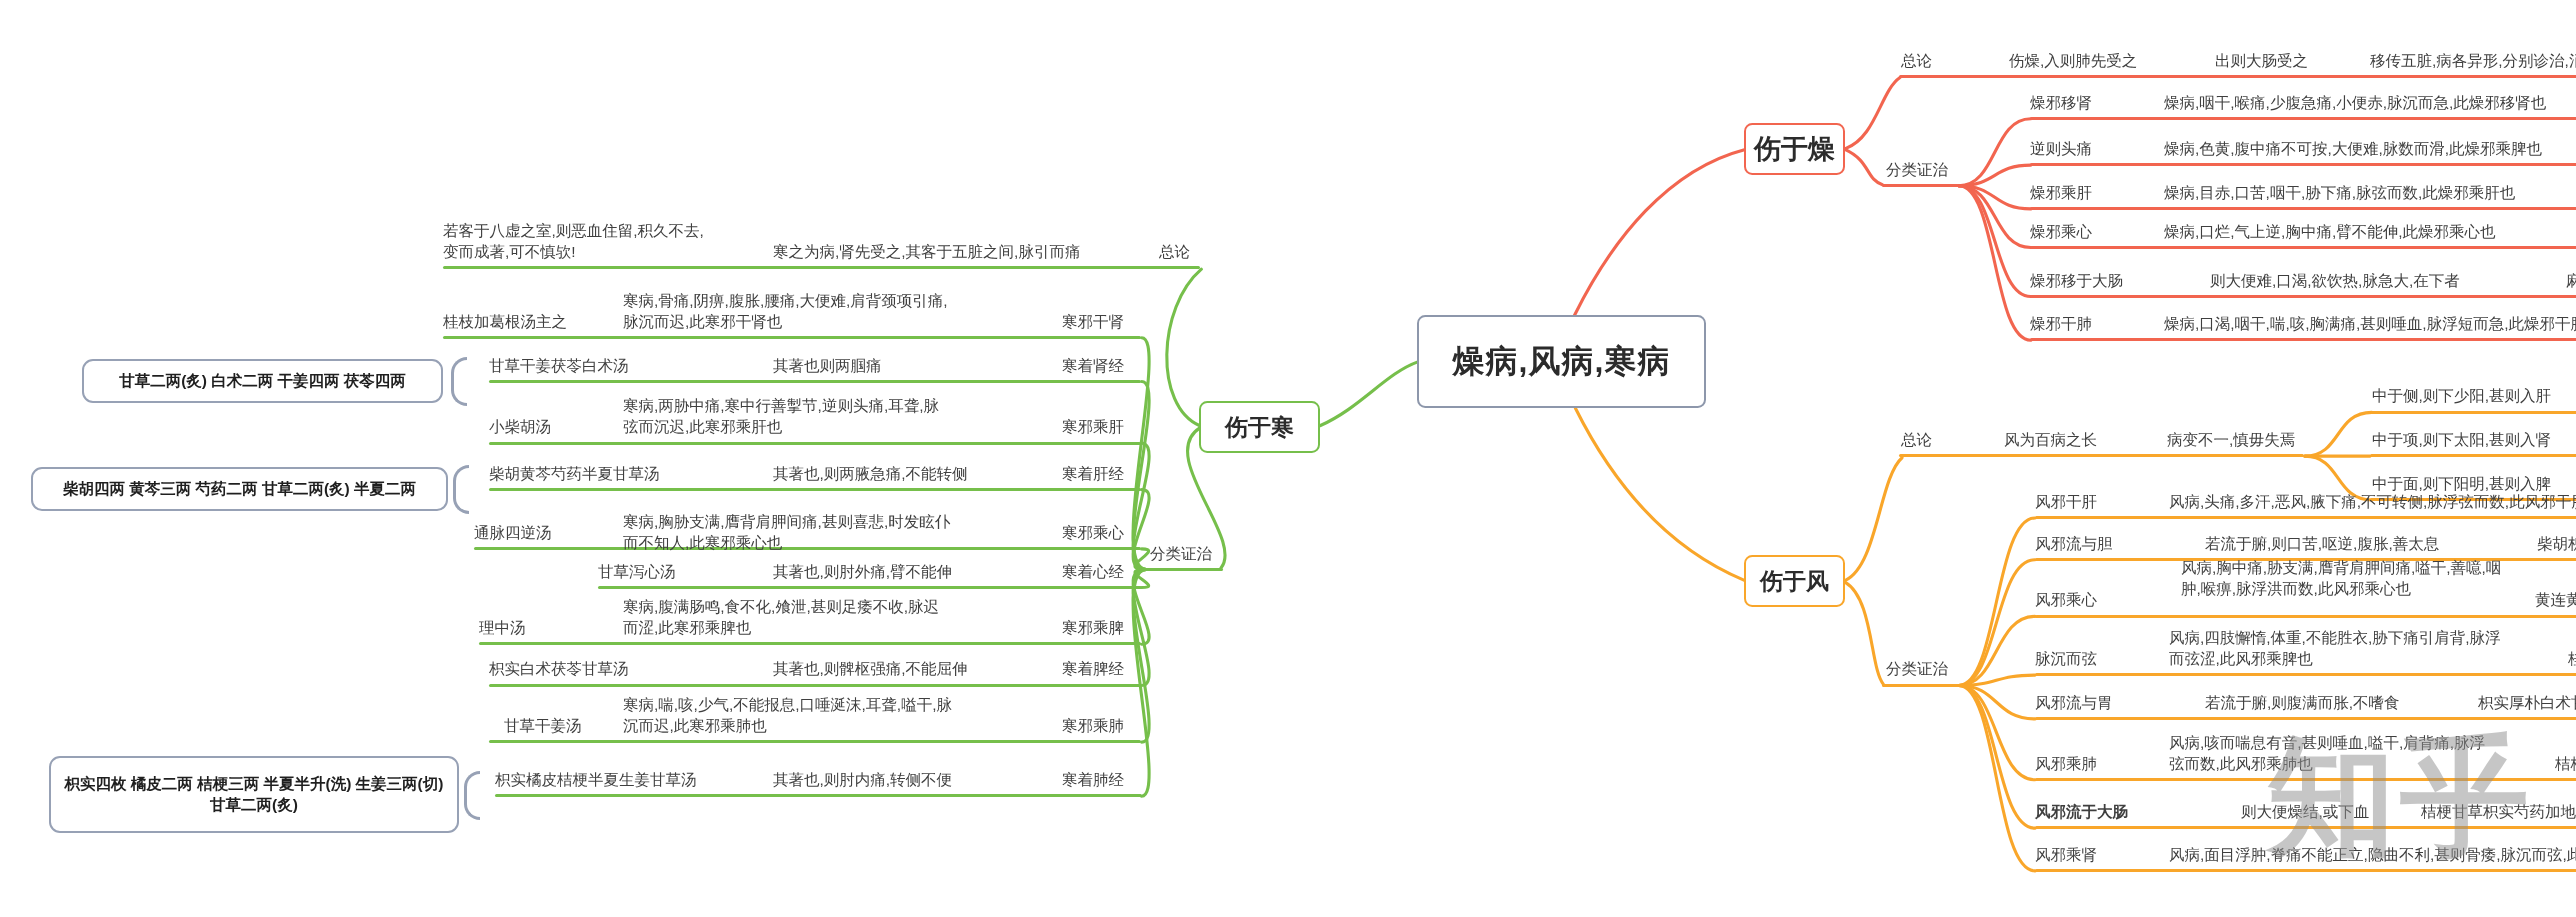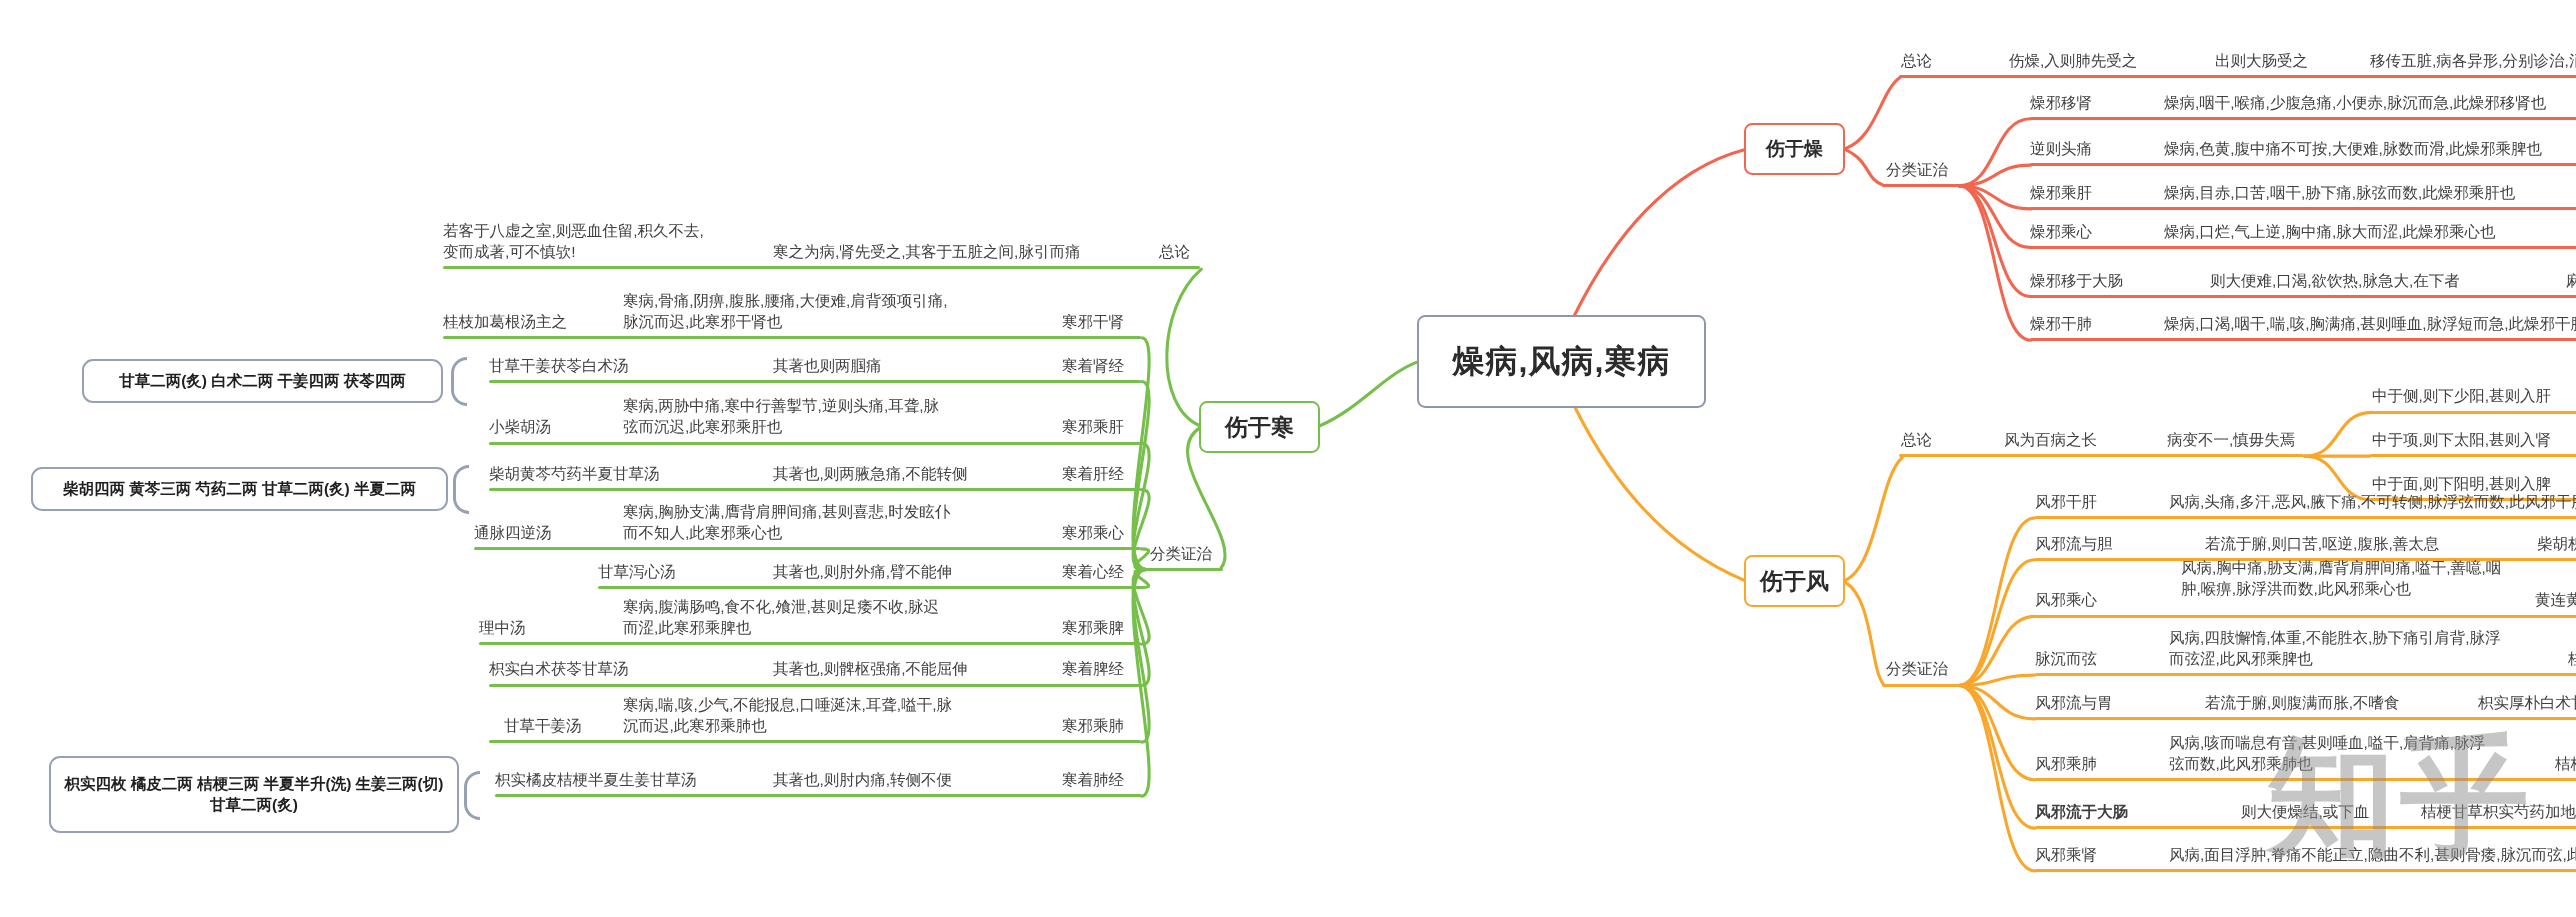--- a/index.html
+++ b/index.html
@@ -17,21 +17,21 @@
   .wrap510{white-space:normal;width:263px;}
   .ibox{position:absolute;display:flex;align-items:center;justify-content:center;
         background:#fff;border:2.6px solid #97a1b5;border-radius:11px;
         font-size:15.5px;font-weight:bold;color:#1f1f1f;text-align:center;
         padding:2.1px 8.2px;box-sizing:border-box;white-space:nowrap;}
   .ibox.wrapbox{white-space:normal;}
   .topicbox{position:absolute;display:flex;align-items:center;justify-content:center;
         background:#fff;border-radius:8.2px;font-weight:bold;box-sizing:border-box;}
   .central{border:2.6px solid #8d97ab;font-size:32px;color:#2b2b2b;letter-spacing:1px;}
   .b-cold{border:2.6px solid #76bf4b;font-size:23px;color:#2b2b2b;}
-  .b-dry{border:2.6px solid #f2654f;font-size:19px;color:#2b2b2b;}
+  .b-dry{border:2.6px solid #f2654f;font-size:27px;color:#2b2b2b;}
   .b-wind{border:2.6px solid #f9a62a;font-size:23px;color:#2b2b2b;}
   .bracket-l{position:absolute;width:15.5px;height:49px;box-sizing:border-box;
         border:3.1px solid #97a1b5;border-right:none;border-radius:25px 0 0 25px;}
   .watermark{position:absolute;left:2267px;top:711px;font-size:129px;font-weight:bold;
         color:#8f8f8f;opacity:0.5;letter-spacing:4.1px;white-space:nowrap;}
 </style>
 </head>
 <body>
 
 <svg class="wires" width="3410" height="918" viewBox="0 0 6619 1781">
@@ -137,21 +137,21 @@
 <div class="n wrap640" style="left:623px;bottom:480px;">寒病,两胁中痛,寒中行善掣节,逆则头痛,耳聋,脉弦而沉迟,此寒邪乘肝也</div>
 <div class="n" style="left:1062px;bottom:480px;">寒邪乘肝</div>
 
 <div class="ibox" style="left:31px;top:467px;width:417px;height:44px;">柴胡四两 黄芩三两 芍药二两 甘草二两(炙) 半夏二两</div>
 <div class="bracket-l" style="left:453px;top:465px;"></div>
 <div class="n" style="left:489px;bottom:433px;">柴胡黄芩芍药半夏甘草汤</div>
 <div class="n" style="left:773px;bottom:433px;">其著也,则两腋急痛,不能转侧</div>
 <div class="n" style="left:1062px;bottom:433px;">寒着肝经</div>
 
 <div class="n" style="left:474px;bottom:374px;">通脉四逆汤</div>
-<div class="n wrap640" style="left:623px;bottom:374px;">寒病,胸胁支满,膺背肩胛间痛,甚则喜悲,时发眩仆而不知人,此寒邪乘心也</div>
+<div class="n wrap640" style="left:623px;bottom:364px;">寒病,胸胁支满,膺背肩胛间痛,甚则喜悲,时发眩仆而不知人,此寒邪乘心也</div>
 <div class="n" style="left:1062px;bottom:374px;">寒邪乘心</div>
 
 <div class="n" style="left:598px;bottom:335px;">甘草泻心汤</div>
 <div class="n" style="left:773px;bottom:335px;">其著也,则肘外痛,臂不能伸</div>
 <div class="n" style="left:1062px;bottom:335px;">寒着心经</div>
 
 <div class="n" style="left:479px;bottom:279px;">理中汤</div>
 <div class="n wrap640" style="left:623px;bottom:279px;">寒病,腹满肠鸣,食不化,飧泄,甚则足痿不收,脉迟而涩,此寒邪乘脾也</div>
 <div class="n" style="left:1062px;bottom:279px;">寒邪乘脾</div>
 
@@ -178,21 +178,21 @@
 <div class="n" style="left:2030px;bottom:804px;">燥邪移肾</div>
 <div class="n" style="left:2164px;bottom:804px;">燥病,咽干,喉痛,少腹急痛,小便赤,脉沉而急,此燥邪移肾也</div>
 
 <div class="n" style="left:2030px;bottom:758px;">逆则头痛</div>
 <div class="n" style="left:2164px;bottom:758px;">燥病,色黄,腹中痛不可按,大便难,脉数而滑,此燥邪乘脾也</div>
 
 <div class="n" style="left:2030px;bottom:714px;">燥邪乘肝</div>
 <div class="n" style="left:2164px;bottom:714px;">燥病,目赤,口苦,咽干,胁下痛,脉弦而数,此燥邪乘肝也</div>
 
 <div class="n" style="left:2030px;bottom:675px;">燥邪乘心</div>
-<div class="n" style="left:2164px;bottom:675px;">燥病,口烂,气上逆,胸中痛,脉大而涩,此燥邪乘心也</div>
+<div class="n" style="left:2164px;bottom:675px;">燥病,口烂,气上逆,胸中痛,臂不能伸,此燥邪乘心也</div>
 
 <div class="n" style="left:2030px;bottom:626px;">燥邪移于大肠</div>
 <div class="n" style="left:2210px;bottom:626px;">则大便难,口渴,欲饮热,脉急大,在下者</div>
 <div class="n" style="left:2566px;bottom:626px;">麻仁白蜜煎</div>
 
 <div class="n" style="left:2030px;bottom:583px;">燥邪干肺</div>
 <div class="n" style="left:2164px;bottom:583px;">燥病,口渴,咽干,喘,咳,胸满痛,甚则唾血,脉浮短而急,此燥邪干肺也</div>
 
 <div class="n" style="left:1901px;bottom:467px;">总论</div>
 <div class="n" style="left:2004px;bottom:467px;">风为百病之长</div>

